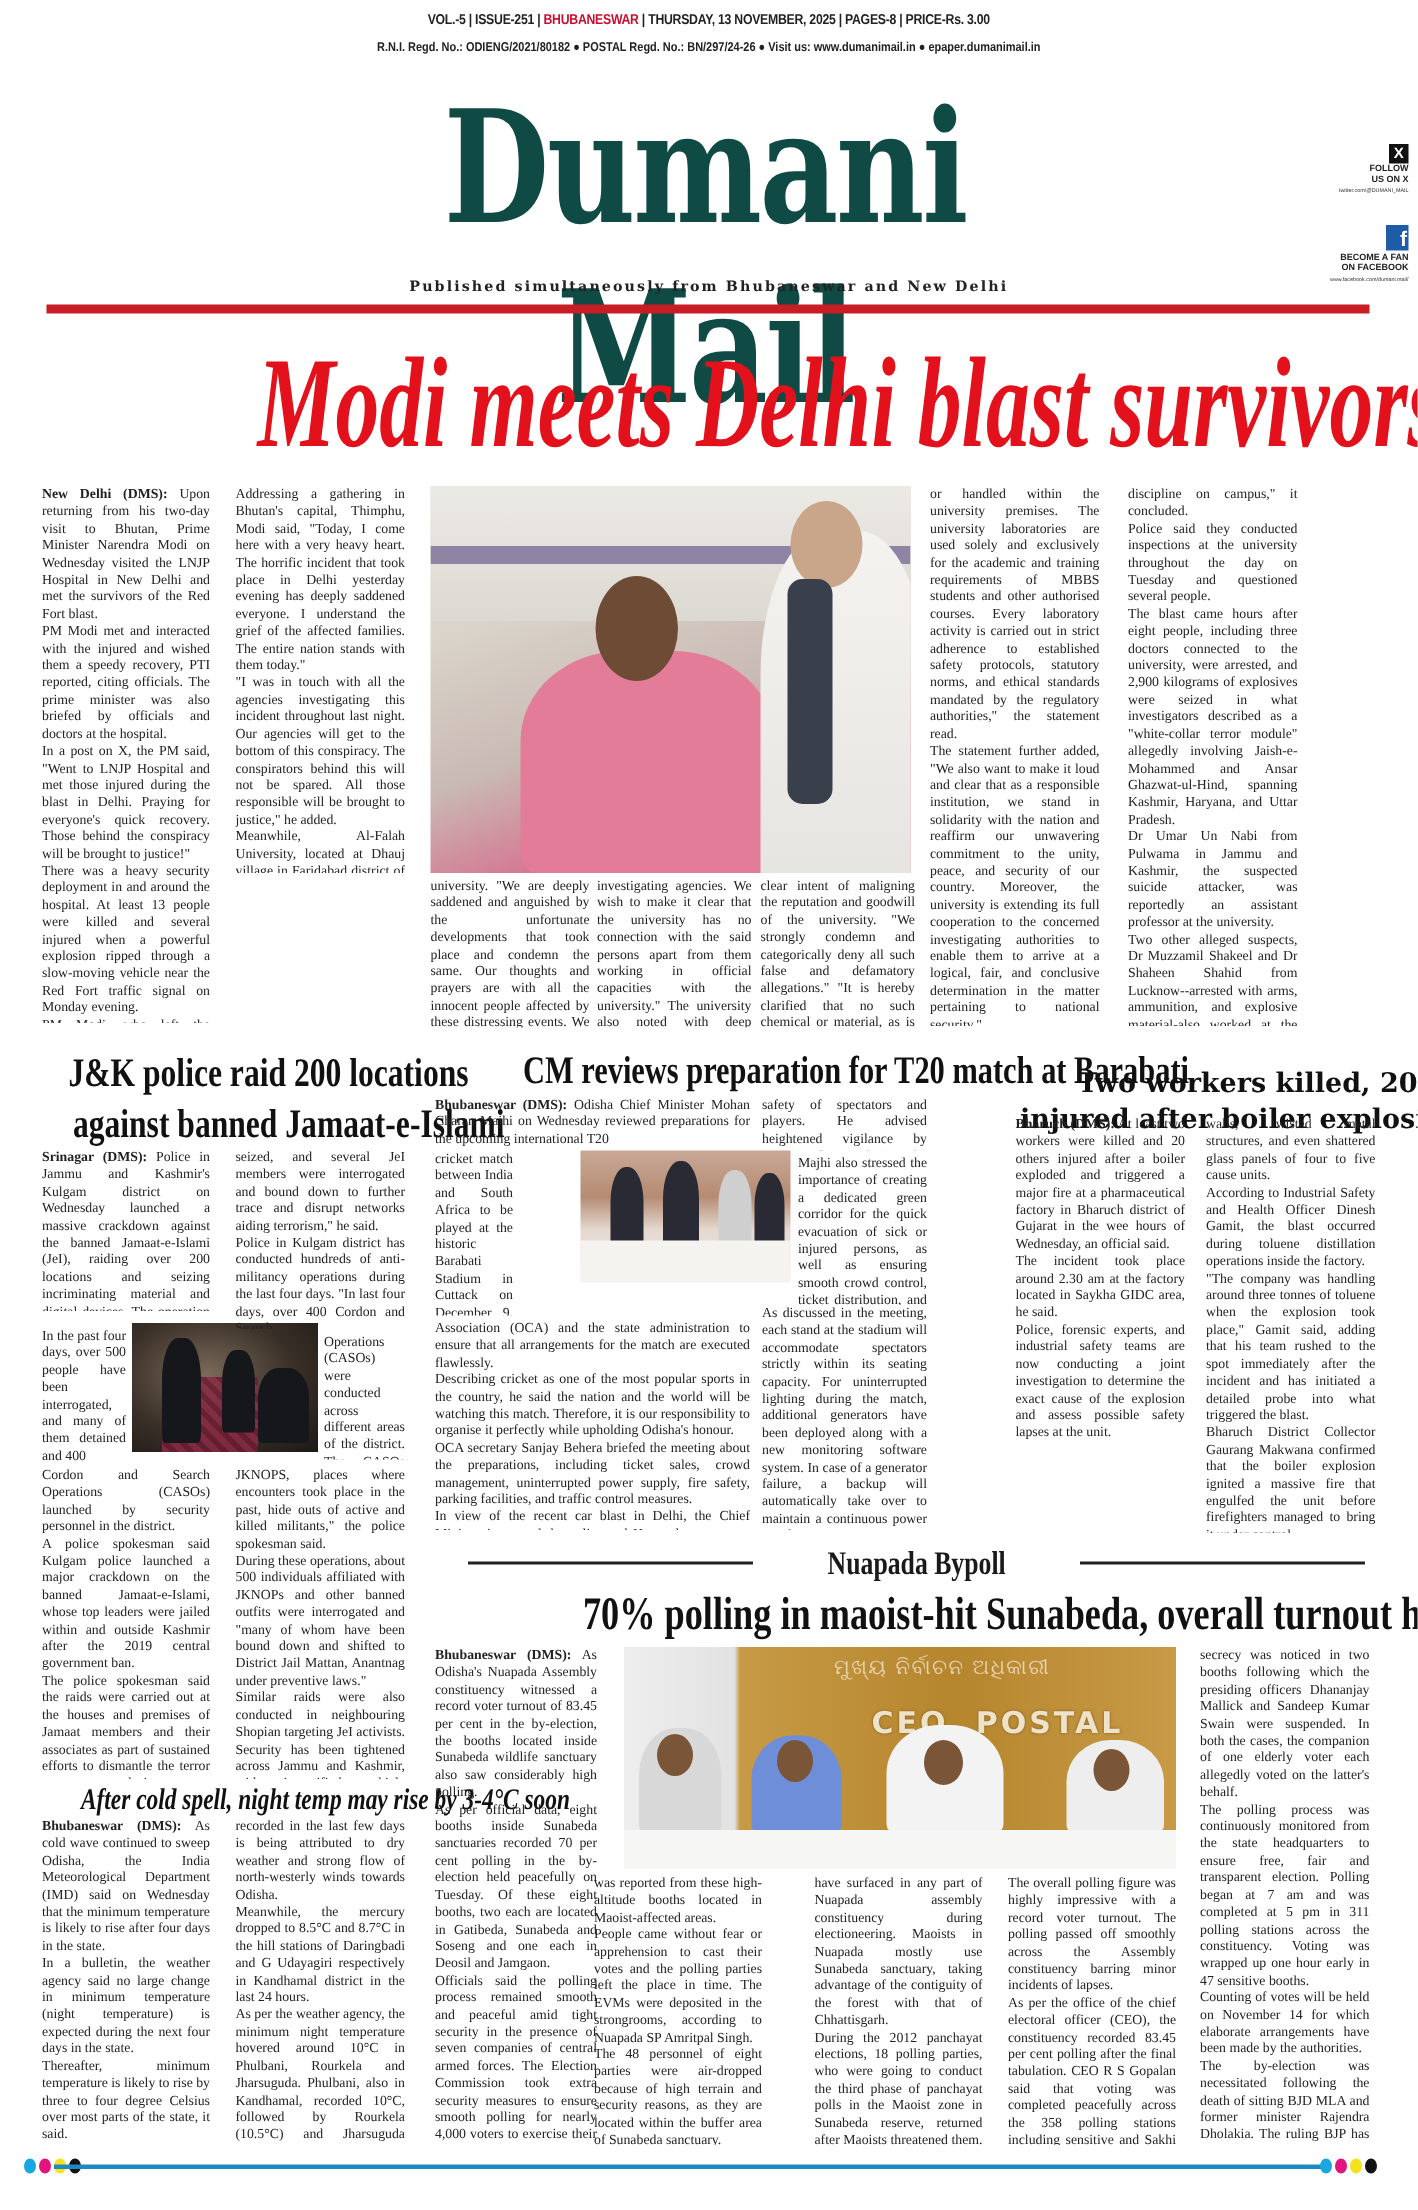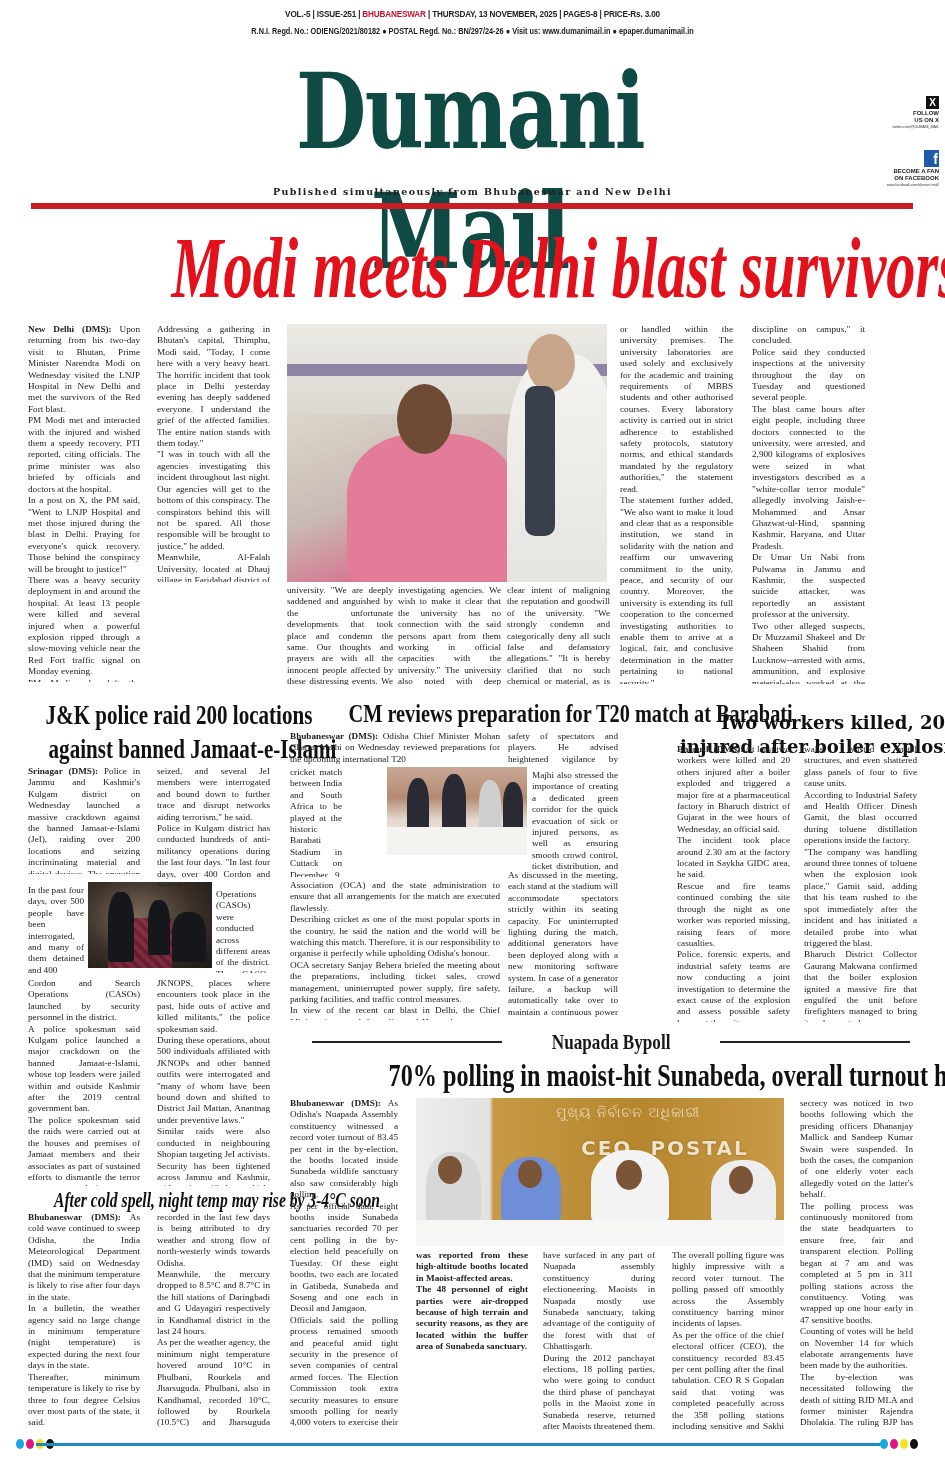--- a/index.html
+++ b/index.html
@@ -215,21 +215,20 @@
     <p>As discussed in the meeting, each stand at the stadium will accommodate spectators strictly within its seating capacity. For uninterrupted lighting during the match, additional generators have been deployed along with a new monitoring software system. In case of a generator failure, a backup will automatically take over to maintain a continuous power supply.</p>
   </div>
 
 <div class="section-head" style="top:711px; left:680px; width:265px; font-size:18px; line-height:24px; font-family:'DejaVu Serif', serif;">
   <div>Two workers killed, 20</div>
   <div>injured after boiler explosion</div>
 </div>
 <div class="col" style="top:744px; left:677px; width:113px; height:278px;">
     <p><span class="dl">Bharuch (DMS):</span> At least two workers were killed and 20 others injured after a boiler exploded and triggered a major fire at a pharmaceutical factory in Bharuch district of Gujarat in the wee hours of Wednesday, an official said.</p>
     <p>The incident took place around 2.30 am at the factory located in Saykha GIDC area, he said.</p>
-    <p>Rescue and fire teams continued combing the site through the night as one worker was reported missing, raising fears of more casualties.</p>
     <p>Police, forensic experts, and industrial safety teams are now conducting a joint investigation to determine the exact cause of the explosion and assess possible safety lapses at the unit.</p>
   </div>
 <div class="col" style="top:744px; left:804px; width:113px; height:278px;">
     <p>walls, twisted metal structures, and even shattered glass panels of four to five cause units.</p>
     <p>According to Industrial Safety and Health Officer Dinesh Gamit, the blast occurred during toluene distillation operations inside the factory.</p>
     <p>"The company was handling around three tonnes of toluene when the explosion took place," Gamit said, adding that his team rushed to the spot immediately after the incident and has initiated a detailed probe into what triggered the blast.</p>
     <p>Bharuch District Collector Gaurang Makwana confirmed that the boiler explosion ignited a massive fire that engulfed the unit before firefighters managed to bring it under control.</p>
   </div>
 
 <div class="bypoll-kicker">
@@ -252,22 +251,23 @@
   <div class="person" style="left:10px; width:55px; height:70px; background:#d8d8d8;"></div>
   <div class="head" style="left:22px; top:58px; width:24px; height:28px;"></div>
   <div class="person" style="left:85px; width:60px; height:65px; background:#6f8ed8;"></div>
   <div class="head" style="left:102px; top:62px; width:24px; height:28px;"></div>
   <div class="person" style="left:175px; width:78px; height:72px; background:#f3f3f3;"></div>
   <div class="head" style="left:200px; top:62px; width:26px; height:30px;"></div>
   <div class="person" style="left:295px; width:65px; height:62px; background:#eeeeee;"></div>
   <div class="head" style="left:313px; top:68px; width:24px; height:28px;"></div>
   <div class="desk"></div>
 </div>
-<div class="col" style="top:1250px; left:416px; width:112px; height:180px;font-weight:bold;">
+<div class="col" style="top:1250px; left:396px; width:112px; height:180px;">
     <p>was reported from these high-altitude booths located in Maoist-affected areas.</p>
+    <p>People came without fear or apprehension to cast their votes and the polling parties left the place in time. The EVMs were deposited in the strongrooms, according to Nuapada SP Amritpal Singh.</p>
     <p>The 48 personnel of eight parties were air-dropped because of high terrain and security reasons, as they are located within the buffer area of Sunabeda sanctuary.</p>
   </div>
 <div class="col" style="top:1250px; left:543px; width:112px; height:180px;">
     <p>have surfaced in any part of Nuapada assembly constituency during electioneering. Maoists in Nuapada mostly use Sunabeda sanctuary, taking advantage of the contiguity of the forest with that of Chhattisgarh.</p>
     <p>During the 2012 panchayat elections, 18 polling parties, who were going to conduct the third phase of panchayat polls in the Maoist zone in Sunabeda reserve, returned after Maoists threatened them. In the 2022 panchayat election, no Maoist-related violence was reported.</p>
   </div>
 <div class="col" style="top:1250px; left:672px; width:112px; height:180px;">
     <p>The overall polling figure was highly impressive with a record voter turnout. The polling passed off smoothly across the Assembly constituency barring minor incidents of lapses.</p>
     <p>As per the office of the chief electoral officer (CEO), the constituency recorded 83.45 per cent polling after the final tabulation. CEO R S Gopalan said that voting was completed peacefully across the 358 polling stations including sensitive and Sakhi booths.</p>
   </div>

